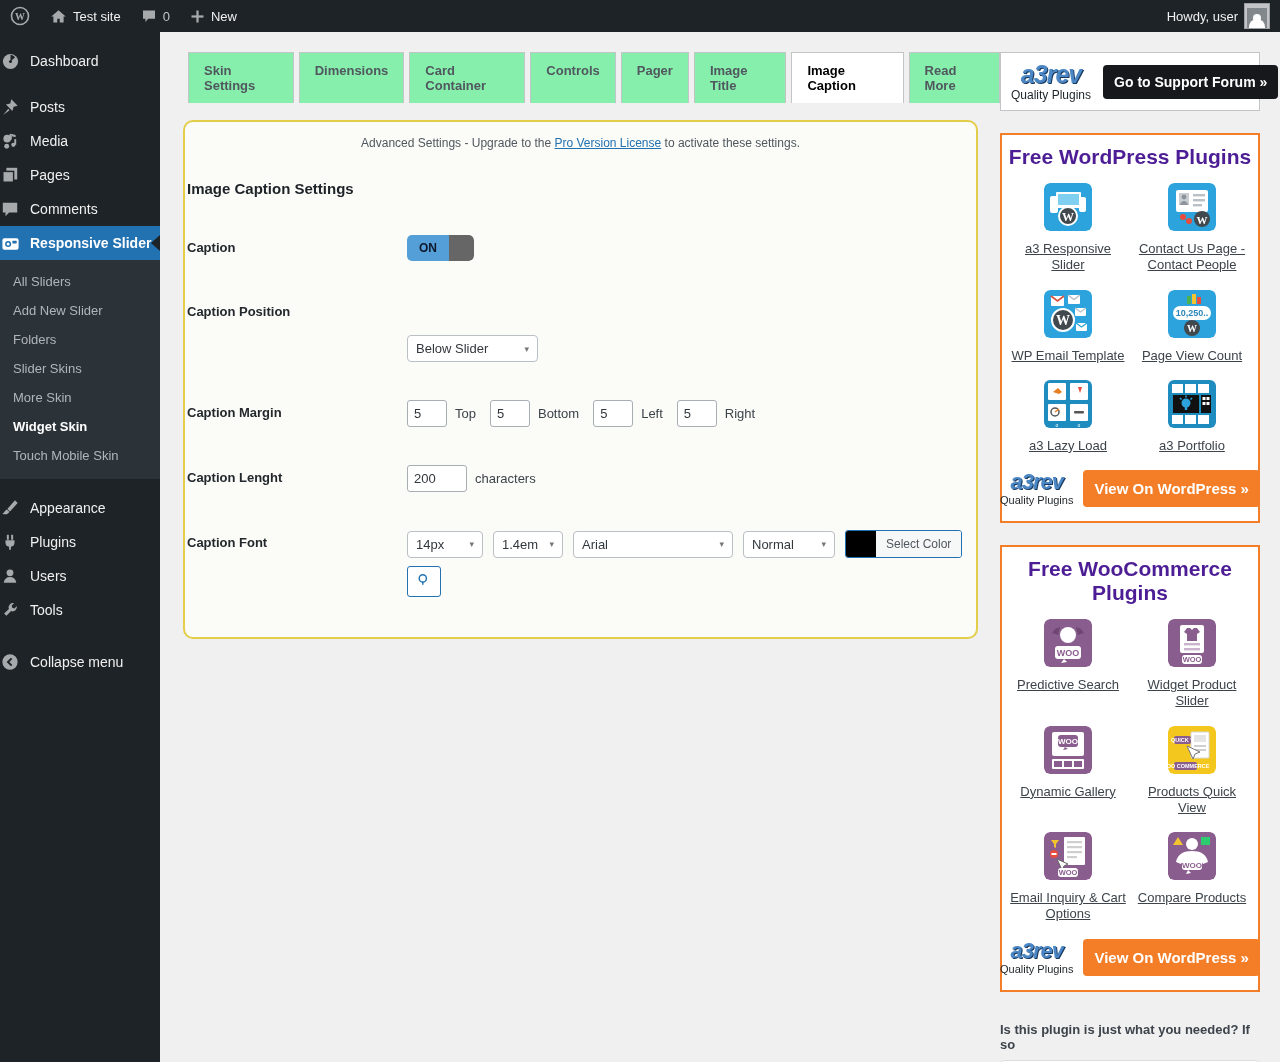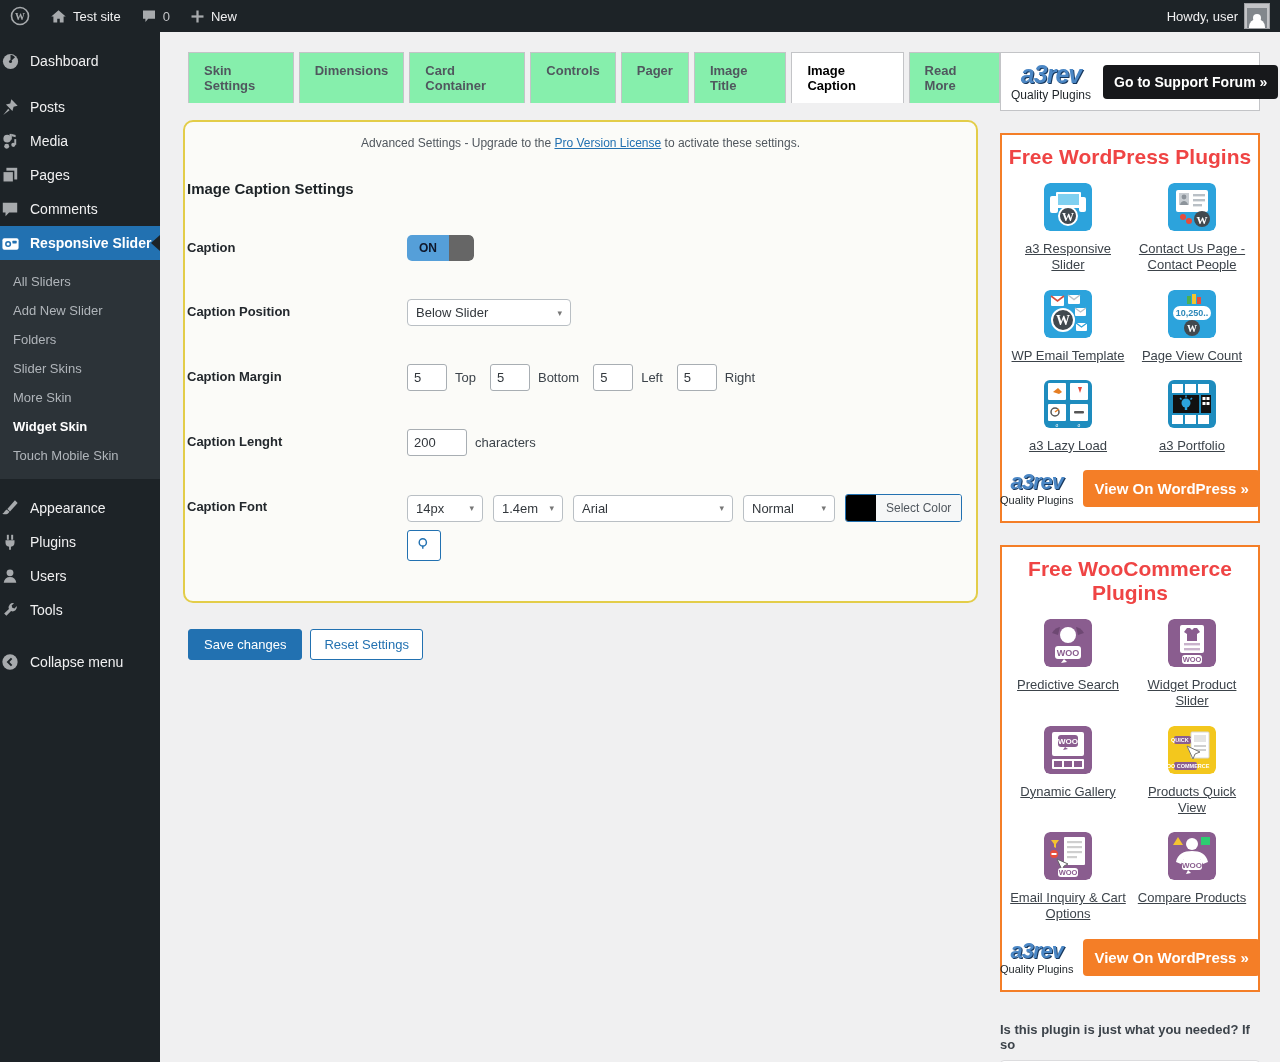--- a/index.html
+++ b/index.html
@@ -50,21 +50,21 @@
   .row-control { display:flex; align-items:center; flex-wrap:wrap; gap:0; }
 
   
   .toggle { display:flex; width:67px; height:26px; border-radius:5px; overflow:hidden; cursor:pointer; }
   .toggle-on { background:#559fd9; color:#0f172a; font-weight:bold; font-size:12px; display:flex; align-items:center; justify-content:center; width:42px; }
   .toggle-knob { background:#666; width:25px; border-radius:0 5px 5px 0; }
 
   
   .sel { display:inline-flex; align-items:center; justify-content:space-between; background:#fff; border:1px solid #b9bfc4; border-radius:4px; height:27px; padding:0 8px; font-size:13px; color:#32373c; cursor:pointer; }
   .sel .arrow { font-size:9px; color:#777; margin-left:10px; }
-  .sel.w-pos { width:164px; }
+  .sel.w-pos { width:131px;margin-top:36px; }
   .sel.w-size { width:76px; }
   .sel.w-lh { width:70px; }
   .sel.w-fam { width:160px; }
   .sel.w-wt { width:92px; }
 
   .num-input { width:40px; height:27px; border:1px solid #a8aeb3; border-radius:3px; font-size:13px; padding:0 6px; color:#32373c; background:#fff; font-family:"Liberation Sans",sans-serif; }
   .len-input { width:60px; }
   .unit { font-size:13px; color:#3c434a; margin:0 14px 0 8px; }
   .unit-last { margin-right:0; }
 
@@ -81,21 +81,21 @@
   .btn-secondary { background:#fff; border:1px solid #2271b1; color:#2271b1; font-size:13px; padding:7px 13px; border-radius:3px; cursor:pointer; font-family:"Liberation Sans",sans-serif; }
 
   
   .support-box { background:#fff; border:1px solid #c3c4c7; padding:9px 10px; display:flex; align-items:center; gap:12px; }
   .a3-logo { text-align:center; line-height:1; flex-shrink:0; }
   .a3-name { font-size:25px; font-weight:bold; font-style:italic; color:#4b87c5; text-shadow:1px 1px 0 #17375c; letter-spacing:-1px; }
   .a3-tag { font-size:12px; color:#1d2327; margin-top:2px; }
   .support-btn { background:#17181b; color:#fff; font-weight:bold; font-size:14px; padding:9px 11px; border-radius:4px; cursor:pointer; white-space:nowrap; }
 
   .promo-box { margin-top:22px; background:#fff; border:2px solid #f47e27; padding:10px 6px 14px; }
-  .promo-title { text-align:center; color:#ef4444; font-size:21px; font-weight:bold; }
+  .promo-title { text-align:center; color:#4c1d95; font-size:21px; font-weight:bold; }
   .plugin-grid { display:grid; grid-template-columns:1fr 1fr; row-gap:16px; column-gap:4px; margin-top:14px; }
   .plugin-item { display:flex; flex-direction:column; align-items:center; text-align:center; cursor:pointer; }
   .plugin-name { font-size:13px; color:#3c434a; margin-top:6px; line-height:1.25; max-width:118px;text-decoration:underline; }
   .tile { width:48px; height:48px; border-radius:6px; }
   .promo-footer { display:flex; align-items:center; justify-content:center; gap:10px; margin-top:16px; }
   .promo-footer .a3-name { font-size:22px; }
   .promo-footer .a3-tag { font-size:11px; }
   .view-btn { background:#f47e27; color:#fff; font-weight:bold; font-size:15px; padding:10px 11px; border-radius:4px; cursor:pointer; white-space:nowrap; }
 
   .rating-intro { margin-top:30px; font-size:13px; font-weight:bold; color:#3c434a; }
@@ -366,24 +366,20 @@
                       <circle cx="8.5" cy="8" r="4.5" fill="none" stroke="#2271b1" stroke-width="1.8"></circle>
                       <line x1="8.5" y1="12.5" x2="8.5" y2="16" stroke="#2271b1" stroke-width="1.8"></line>
                     </svg>
                 </span>
               </div>
             </div>
           </div>
         </div>
       </div>
 
-      <div class="actions">
-        <button class="btn-primary">Save changes</button>
-        <button class="btn-secondary">Reset Settings</button>
-      </div>
     </div>
 
     <div class="side-col">
 
       <div class="support-box">
         <div class="a3-logo">
           <div class="a3-name">a3rev</div>
           <div class="a3-tag">Quality Plugins</div>
         </div>
         <span class="support-btn">Go to Support Forum »</span>

